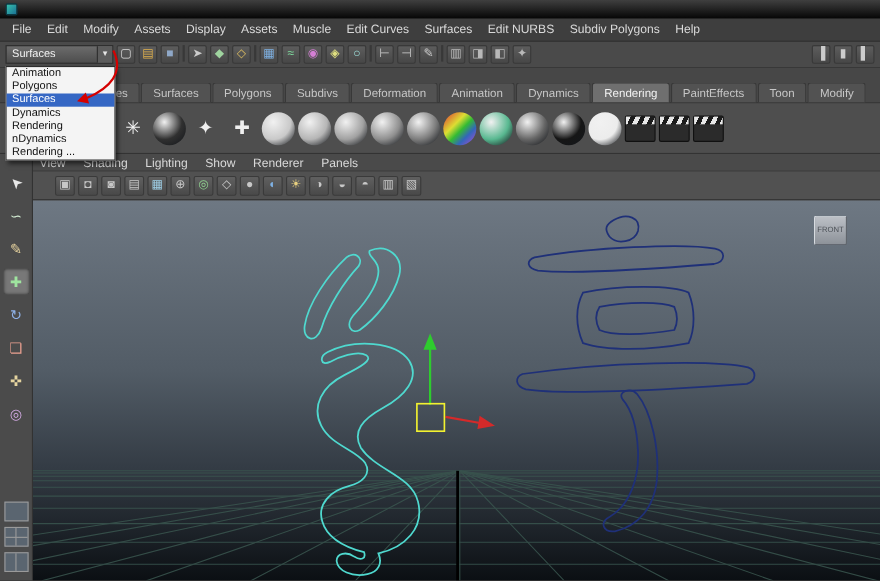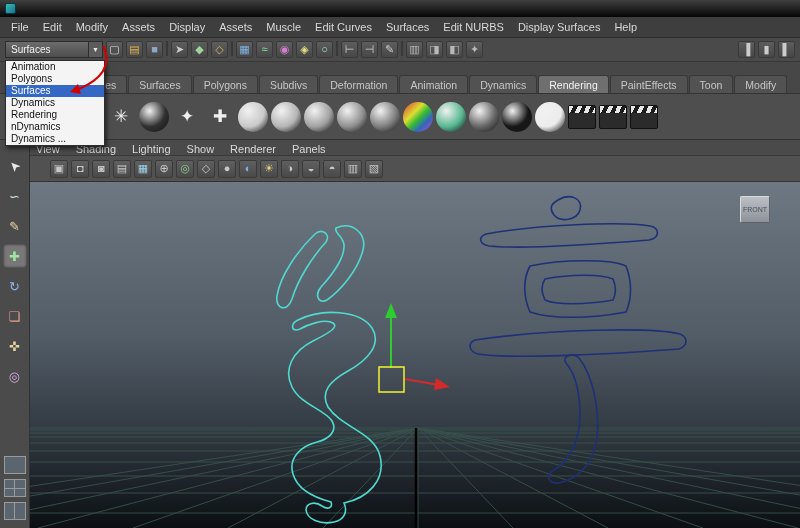--- a/index.html
+++ b/index.html
@@ -96,21 +96,21 @@
       <span class="menu-item">File</span>
       <span class="menu-item">Edit</span>
       <span class="menu-item">Modify</span>
       <span class="menu-item">Assets</span>
       <span class="menu-item">Display</span>
       <span class="menu-item">Assets</span>
       <span class="menu-item">Muscle</span>
       <span class="menu-item">Edit Curves</span>
       <span class="menu-item">Surfaces</span>
       <span class="menu-item">Edit NURBS</span>
-      <span class="menu-item">Display Surfaces</span>
+      <span class="menu-item">Subdiv Polygons</span>
       <span class="menu-item">Help</span>
     </div>
 
   <div class="statusline">
     <div class="combo">
       <span class="combo-label">Surfaces</span>
       <span class="combo-arrow">▼</span>
     </div>
     <div style="display:flex;gap:3px">
         <span class="ic" style="--c: #dcdcdc;">
@@ -392,21 +392,21 @@
     </div>
   </div>
 
   <div class="menuset-dropdown">
       <div class="dd-item">Animation</div>
       <div class="dd-item">Polygons</div>
       <div class="dd-item selected">Surfaces</div>
       <div class="dd-item">Dynamics</div>
       <div class="dd-item">Rendering</div>
       <div class="dd-item">nDynamics</div>
-      <div class="dd-item">Dynamics ...</div>
+      <div class="dd-item">Rendering ...</div>
     </div>
 
   <svg class="anno" viewBox="0 0 800 528">
     <path d="M103,46 C113,66 100,80 79,89" fill="none" stroke-width="2" stroke="#d40000"></path>
     <polygon points="70,92 81,94 78,84" fill="#d40000"></polygon>
   </svg>
 
 </div>
 
 </body></html>

